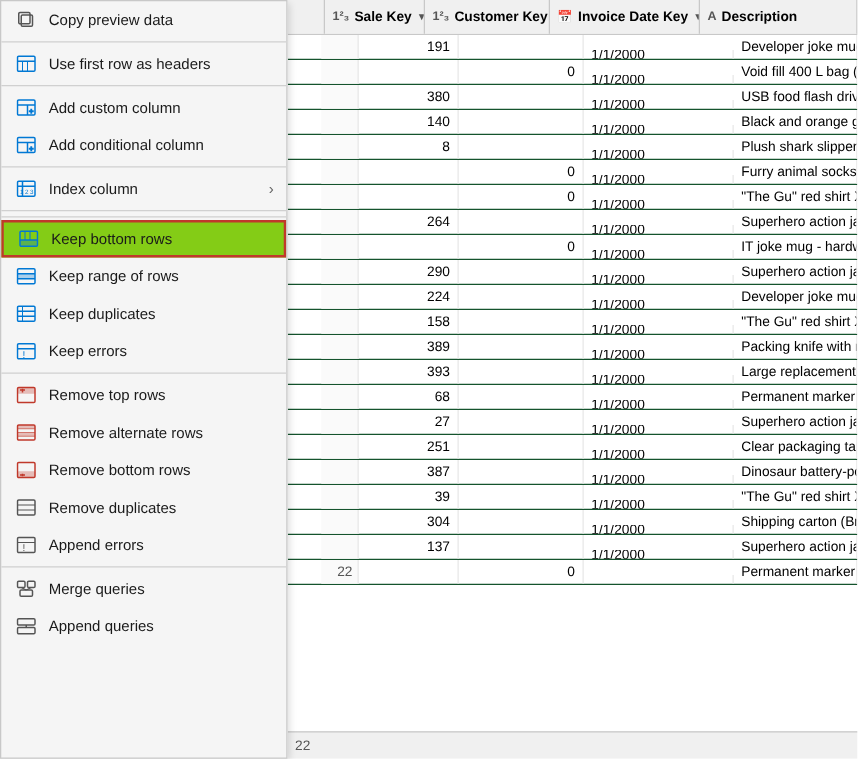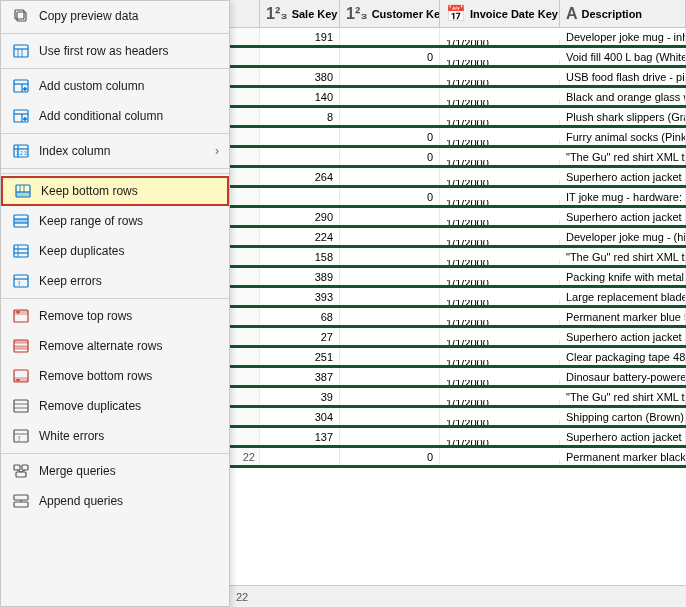--- a/index.html
+++ b/index.html
@@ -31,21 +31,21 @@
     .menu-item {
       display: flex;
       align-items: center;
       padding: 5px 10px;
       cursor: pointer;
       height: 30px;
       white-space: nowrap;
     }
 
     .menu-item.highlighted {
-      background: #fef9c3;
+      background: #84cc16;
       border: 2px solid #c0392b;
     }
 
     .menu-item-icon {
       width: 20px;
       height: 20px;
       margin-right: 8px;
       display: flex;
       align-items: center;
       justify-content: center;
@@ -92,21 +92,21 @@
       font-size: 11px;
       font-weight: 600;
       white-space: nowrap;
       overflow: hidden;
       cursor: pointer;
       background: #f0f0f0;
     }
 
     .col-header-icon {
       margin-right: 4px;
-      font-size: 16px;
+      font-size: 10px;
       color: #555;
     }
 
     .col-header-dropdown {
       margin-left: 4px;
       font-size: 8px;
       color: #555;
     }
 
     .col-header-label {
@@ -120,21 +120,22 @@
     .col-description { flex: 1; }
 
     .table-body {
       flex: 1;
       overflow: hidden;
     }
 
     .table-row {
       display: flex;
       height: 20px;
-      border-bottom: 3px solid #14532d;
+      border-bottom: 1px solid #14532d;
+      padding-left: 27px;
     }
 
     .table-cell {
       display: flex;
       align-items: center;
       padding: 0 6px;
       border-right: 1px solid #e8e8e8;
       font-size: 11px;
       overflow: hidden;
       white-space: nowrap;
@@ -342,21 +343,21 @@
       <span class="menu-item-label">Remove duplicates</span>
     </div>
     <div class="menu-item">
       <span class="menu-item-icon">
         <svg width="16" height="16" viewBox="0 0 16 16">
           <rect x="1" y="2" width="14" height="12" rx="1" fill="none" stroke="#555" stroke-width="1.2"></rect>
           <line x1="1" y1="6" x2="15" y2="6" stroke="#555" stroke-width="0.8"></line>
           <text x="5" y="13" font-size="8" fill="#555">!</text>
         </svg>
       </span>
-      <span class="menu-item-label">White errors</span>
+      <span class="menu-item-label">Append errors</span>
     </div>
     <div class="menu-separator"></div>
     <div class="menu-item">
       <span class="menu-item-icon">
         <svg width="16" height="16" viewBox="0 0 16 16">
           <rect x="1" y="2" width="6" height="5" rx="1" fill="none" stroke="#555" stroke-width="1.2"></rect>
           <rect x="9" y="2" width="6" height="5" rx="1" fill="none" stroke="#555" stroke-width="1.2"></rect>
           <rect x="3" y="9" width="10" height="5" rx="1" fill="none" stroke="#555" stroke-width="1.2"></rect>
           <line x1="4" y1="7" x2="8" y2="9" stroke="#555" stroke-width="1"></line>
           <line x1="12" y1="7" x2="8" y2="9" stroke="#555" stroke-width="1"></line>

